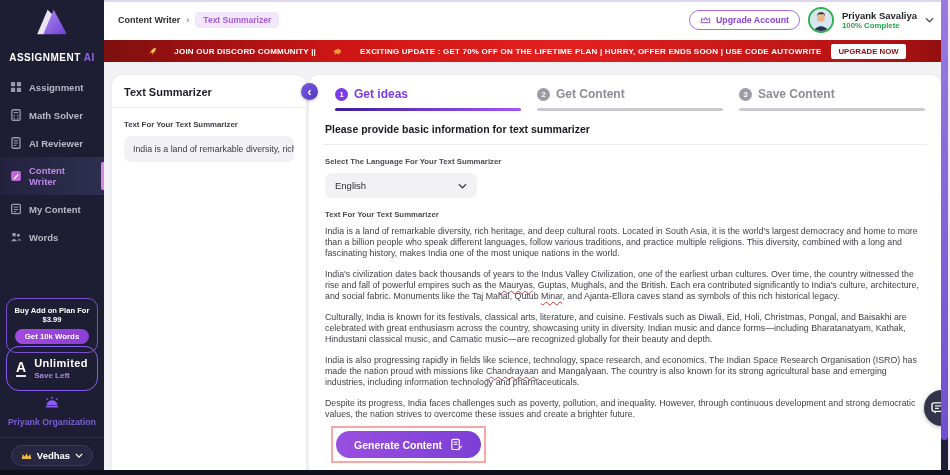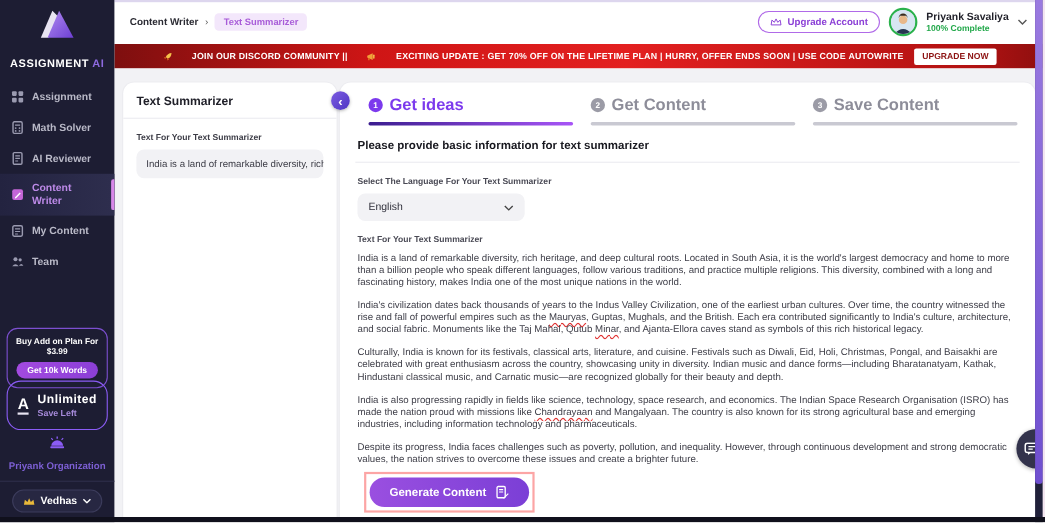--- a/index.html
+++ b/index.html
@@ -63,21 +63,21 @@
   .left-label { font-size:7.8px; color:#3c3c46; font-weight:700; }
   .left-value { margin-top:7px; background:#f2f2f5; border-radius:7px; padding:8px 9px; font-size:8.8px; color:#3a3a44; white-space:nowrap; overflow:hidden; cursor:pointer; }
 
   .main-card { position:absolute; left:205px; top:13px; width:632px; height:395px; background:#fff; border-radius:10px 10px 0 0; box-shadow:0 0 0 1px #ececf0; padding:10px 14px; }
   .back-btn { position:absolute; left:-8px; top:8px; width:17px; height:17px; border-radius:50%; background:linear-gradient(135deg,#7b5ce0,#4f35c4); color:#fff; display:flex; align-items:center; justify-content:center; font-size:12px; font-weight:700; line-height:1; cursor:pointer; box-shadow:0 1px 3px rgba(0,0,0,.3); }
 
   .stepper { display:flex; gap:16px; padding:2px 2px 0 12px; }
   .step { flex:1; cursor:pointer; }
   .step-top { display:flex; align-items:center; gap:6px; }
   .step-circle { width:13px; height:13px; border-radius:50%; background:#9b9ba6; color:#fff; font-size:7.5px; font-weight:800; display:flex; align-items:center; justify-content:center; }
-  .step-label { font-size:15px; font-weight:700; color:#8d8d99;text-align:right; }
+  .step-label { font-size:12px; font-weight:700; color:#8d8d99;text-align:right; }
   .step-bar { height:3px; border-radius:2px; background:#c9c9d2; margin-top:7px; }
   .step.active .step-circle { background:#7c3aed; }
   .step.active .step-label { color:#7c3aed; }
   .step.active .step-bar { background:linear-gradient(90deg,#3b1d8f,#a855f7); }
 
   .form-heading { margin-top:12px; font-size:10.5px; font-weight:800; color:#18181f; padding:0 2px 9px; border-bottom:1px solid #ececf0; }
   .field-label { font-size:7.8px; color:#4a4a55; font-weight:700; margin-top:12px; padding-left:2px; }
   .select { margin-top:7px; margin-left:2px; width:152px; background:#f2f2f5; border-radius:7px; padding:7px 10px; display:flex; align-items:center; justify-content:space-between; font-size:9.5px; color:#2f2f3a; cursor:pointer; }
 
   .paragraphs { margin-top:7px; padding:0 2px; font-size:8.8px; line-height:11px; color:#3e3e48; height:198px; overflow:hidden; cursor:text; }
@@ -159,21 +159,21 @@
           </svg>
         <span>My Content</span>
       </div>
       <div class="nav-item">
         <svg width="12" height="12" viewBox="0 0 13 13">
             <circle cx="4.4" cy="4" r="2" fill="#9a9ab0"></circle>
             <circle cx="9" cy="4.6" r="1.6" fill="#9a9ab0"></circle>
             <path d="M1.2 11 q3.2 -4.4 6.4 0 Z" fill="#9a9ab0"></path>
             <path d="M7.8 10.4 q2.4 -3.4 4.4 0 Z" fill="#9a9ab0"></path>
           </svg>
-        <span>Team</span>
+        <span>Words</span>
       </div>
     </div>
 
     <div class="addon-card">
       <div class="addon-title">Buy Add on Plan For $3.99</div>
       <span class="addon-btn">Get 10k Words</span>
     </div>
 
     <div class="words-card">
       <span class="words-logo">A</span>

